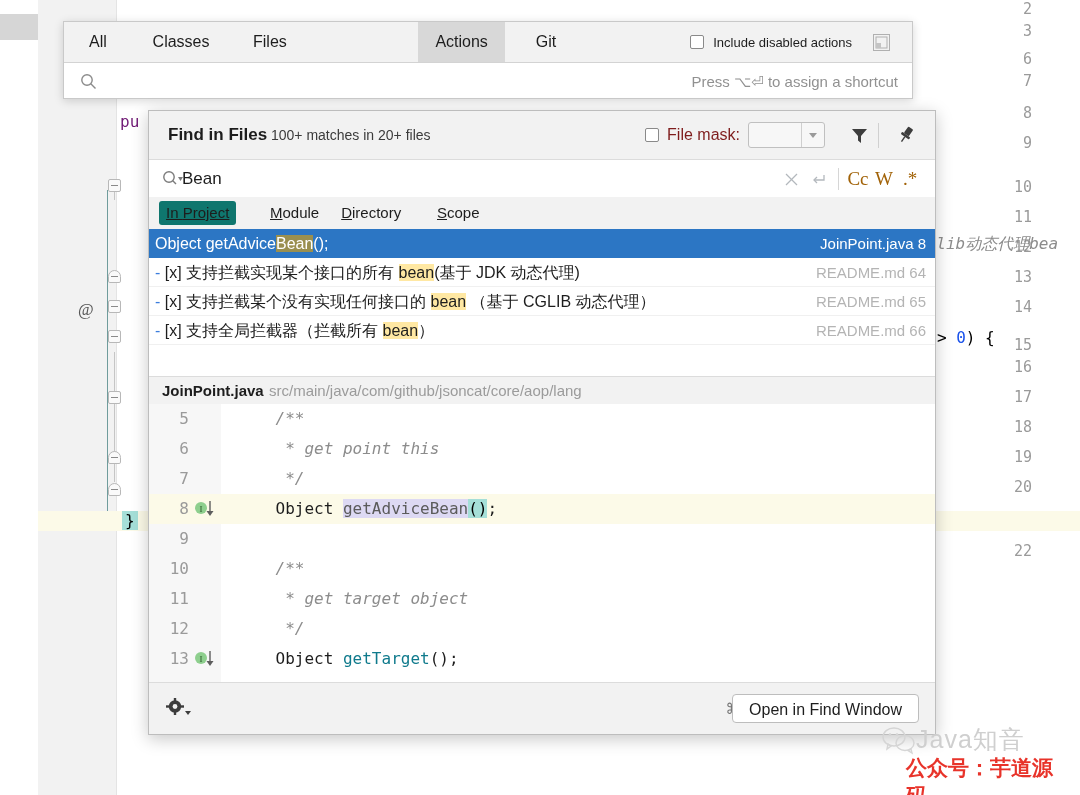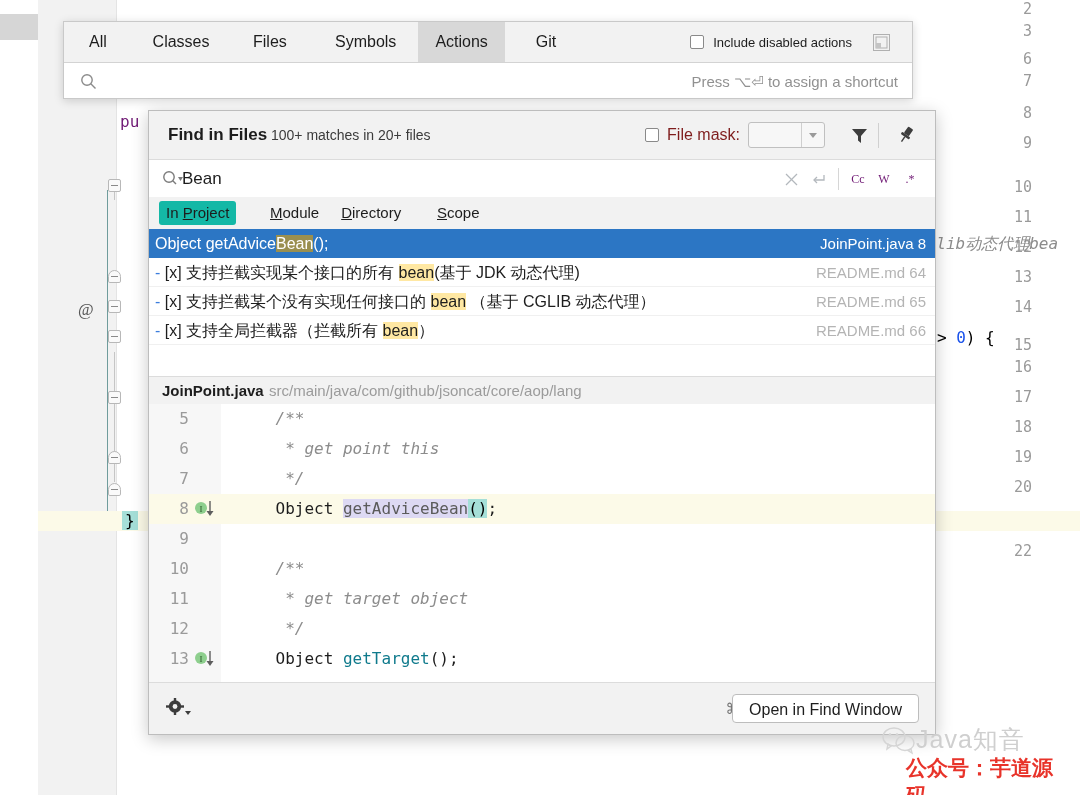--- a/index.html
+++ b/index.html
@@ -128,32 +128,32 @@
     font-size:17px; color:#1d1d1d;
   }
   .fs-right{ position:absolute; right:12px; top:0; height:38px; display:flex; align-items:center; gap:0px; }
   .fs-btn{
     width:27px; height:38px; display:flex; align-items:center; justify-content:center;
     font-size:15px; color:#b3b8bd;
   }
   .fs-sep{ width:1px; height:22px; background:#d6d6d6; margin:0 6px; }
   .fs-opt{
     width:26px; height:38px; display:flex; align-items:center; justify-content:center;
-    font-size:12px; color:#701a75; font-family:"Liberation Serif",serif;
+    font-size:19px; color:#a16207; font-family:"Liberation Serif",serif;
   }
 
   .fif-scope{
     position:absolute; left:0; right:0; top:86px; height:32px; background:#f2f2f2;
     border-bottom:2px solid #3b7ddd;
   }
   .scope-tab{
     position:absolute; top:4px; height:24px; line-height:24px; padding:0 7px;
     font-size:15px; color:#1d1d1d; border-radius:3px; box-sizing:border-box;
   }
-  .scope-tab.sel{ background:#14b8a6; }
+  .scope-tab.sel{ background:#0f766e;text-decoration:underline; }
   .mn{ text-decoration:underline; }
 
   .results{
     position:absolute; left:0; right:0; top:118px; height:147px; background:#ffffff;
     overflow:hidden;
   }
   .rrow{
     position:relative; height:29px; box-sizing:border-box;
     border-bottom:1px solid #f0f0f0;
   }
@@ -272,21 +272,20 @@
     <div class="code-txt brace-hl" style="left:122px; top:511px; padding:0 3px;">}</div>
     <div class="code-txt cmt-it" style="left:917px; top:234px;">cglib动态代理bea</div>
     <div class="code-txt" style="left:908px; top:328px;"><span style="color:#6d3abf;">th</span> <span>&gt; </span><span class="num">0</span><span>) {</span></div>
   </div>
 
   <div class="se-popup">
     <div class="se-tabs" id="se-tabs">
         <div class="se-tab" style="left: 8px;"><span>All</span></div>
         <div class="se-tab" style="left: 71.6px;"><span>Classes</span></div>
         <div class="se-tab" style="left: 172px;"><span>Files</span></div>
-        <div class="se-tab" style="left: 254px;"><span>Symbols</span></div>
         <div class="se-tab active" style="left: 354.4px;"><span>Actions</span></div>
         <div class="se-tab" style="left: 454.8px;"><span>Git</span></div>
       </div>
     <div class="se-check-wrap">
       <span class="cbox"></span>
       <span class="se-check-label">Include disabled actions</span>
     </div>
     <span class="se-prev-icon">
       <svg width="17" height="17" viewBox="0 0 17 17">
         <rect x="0.5" y="0.5" width="16" height="16" fill="none" stroke="#b0b0b0"></rect>

